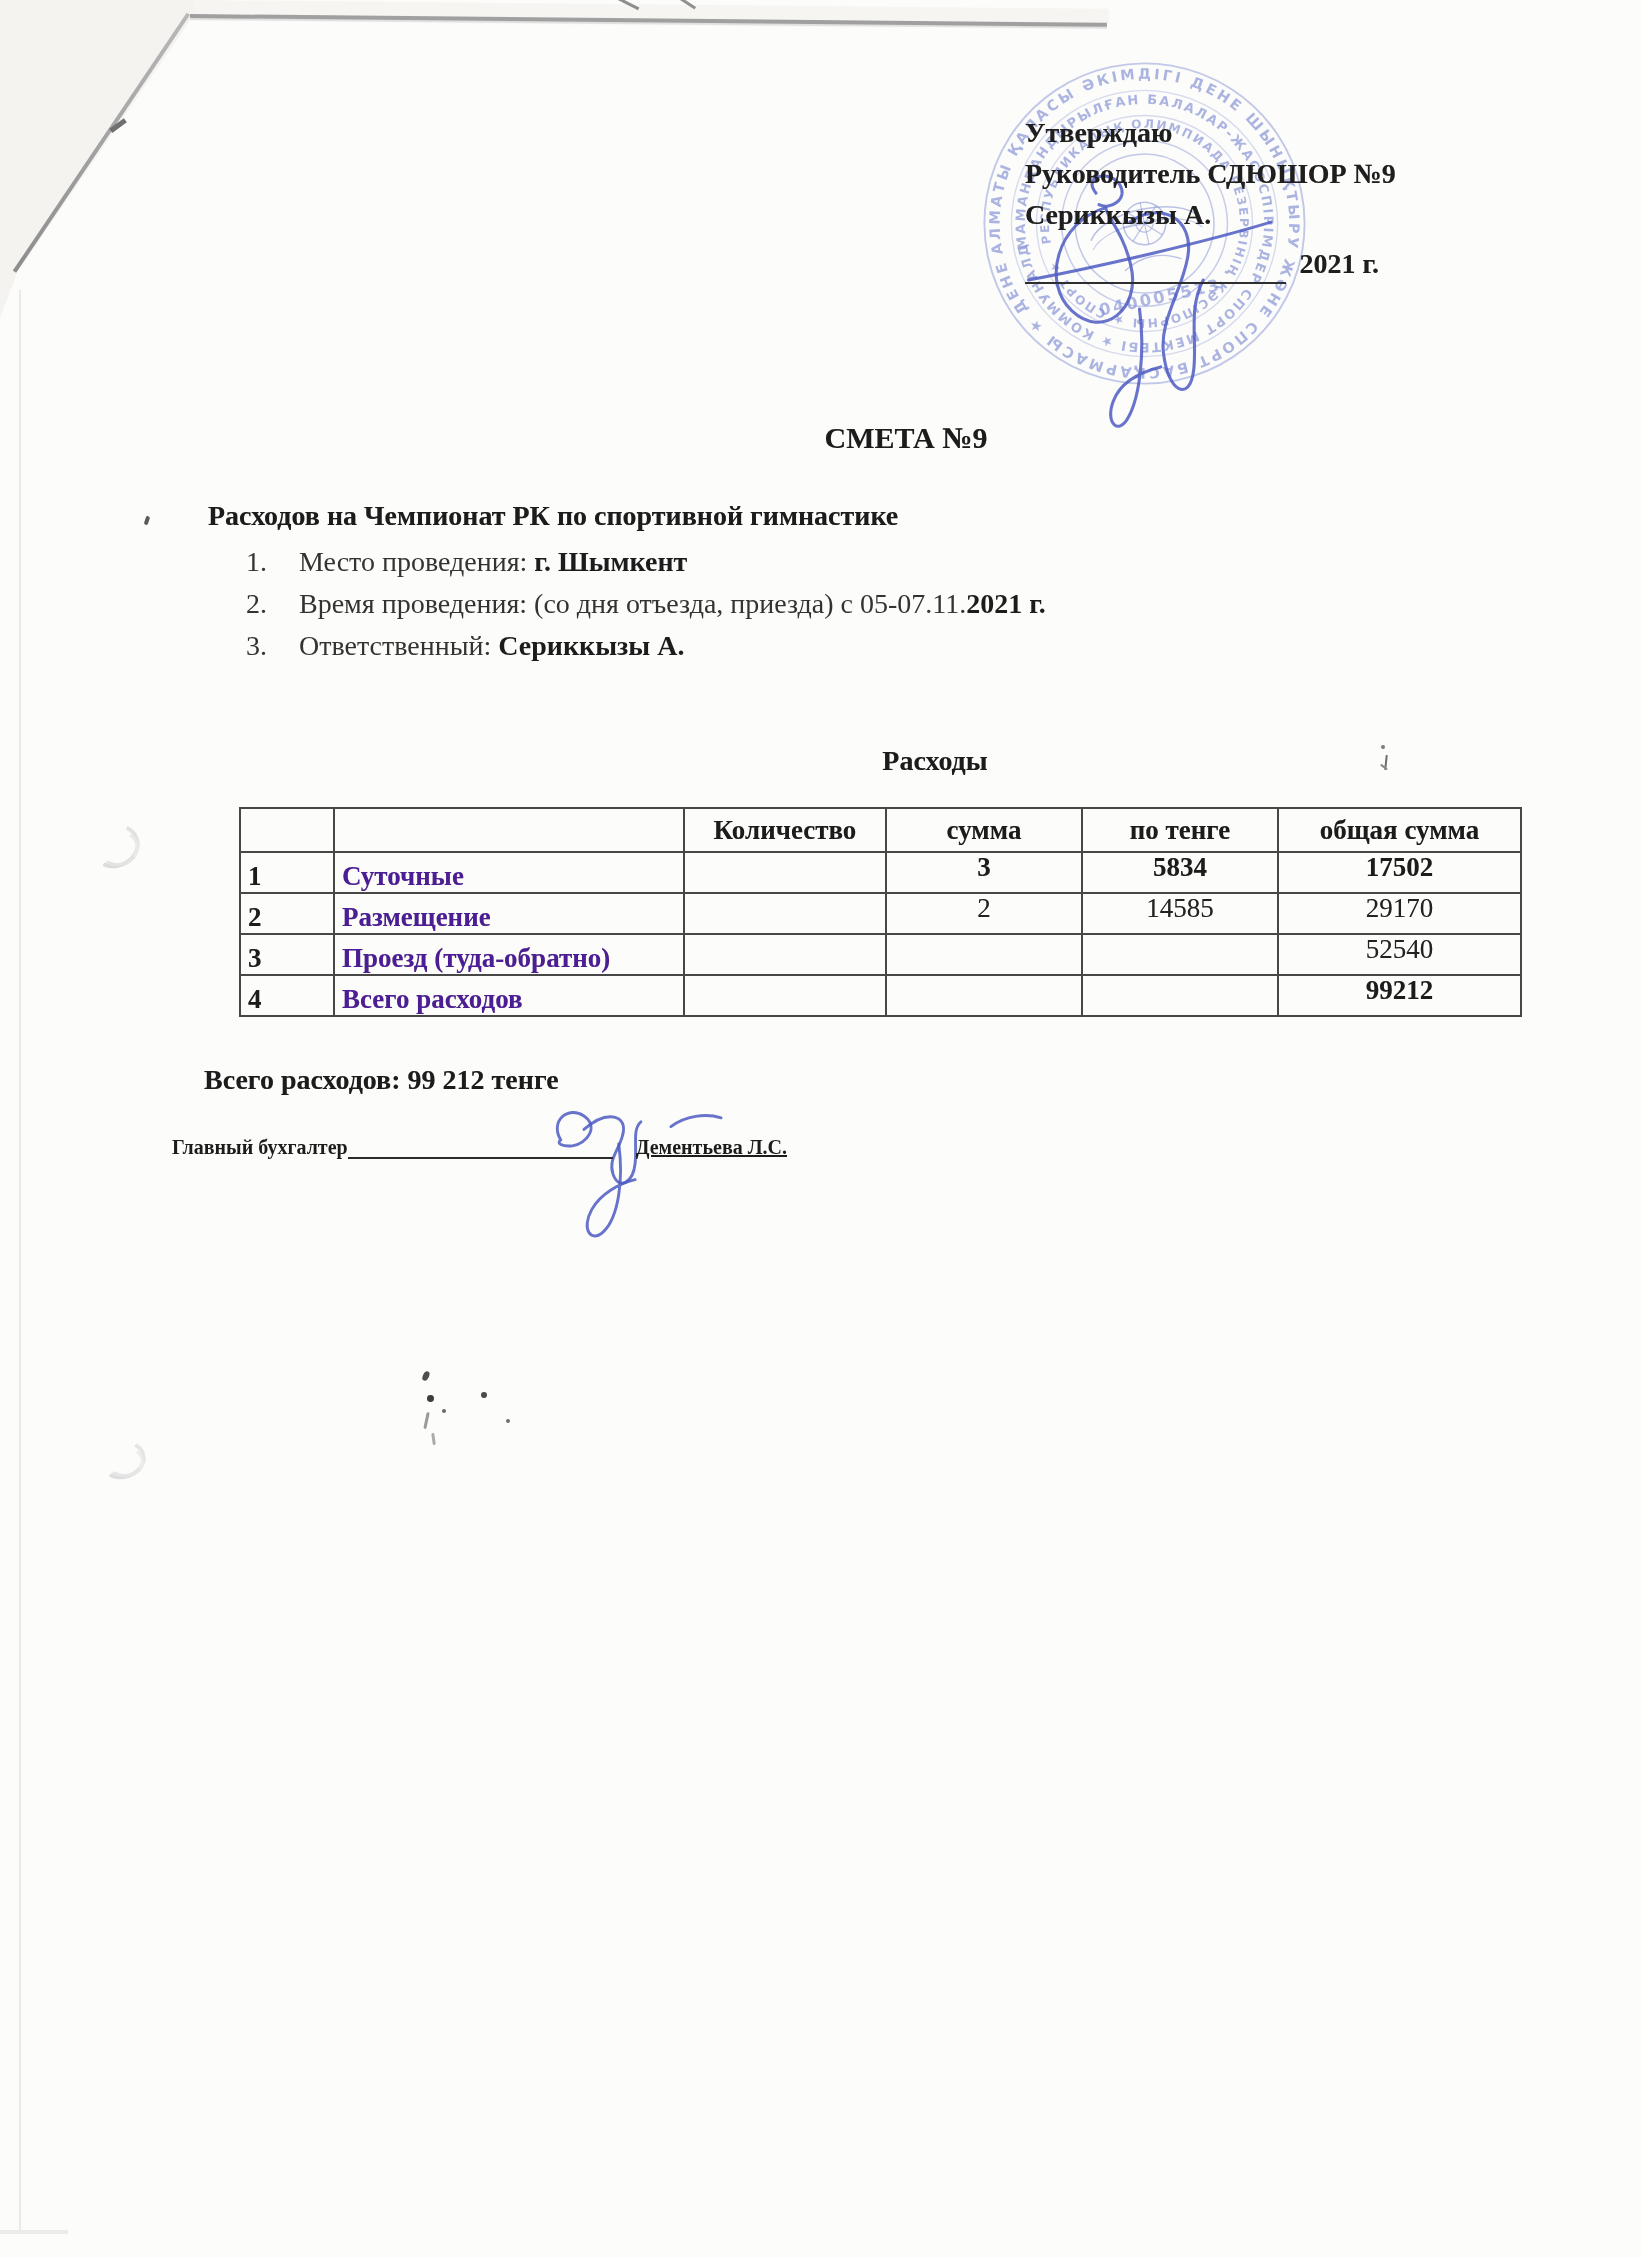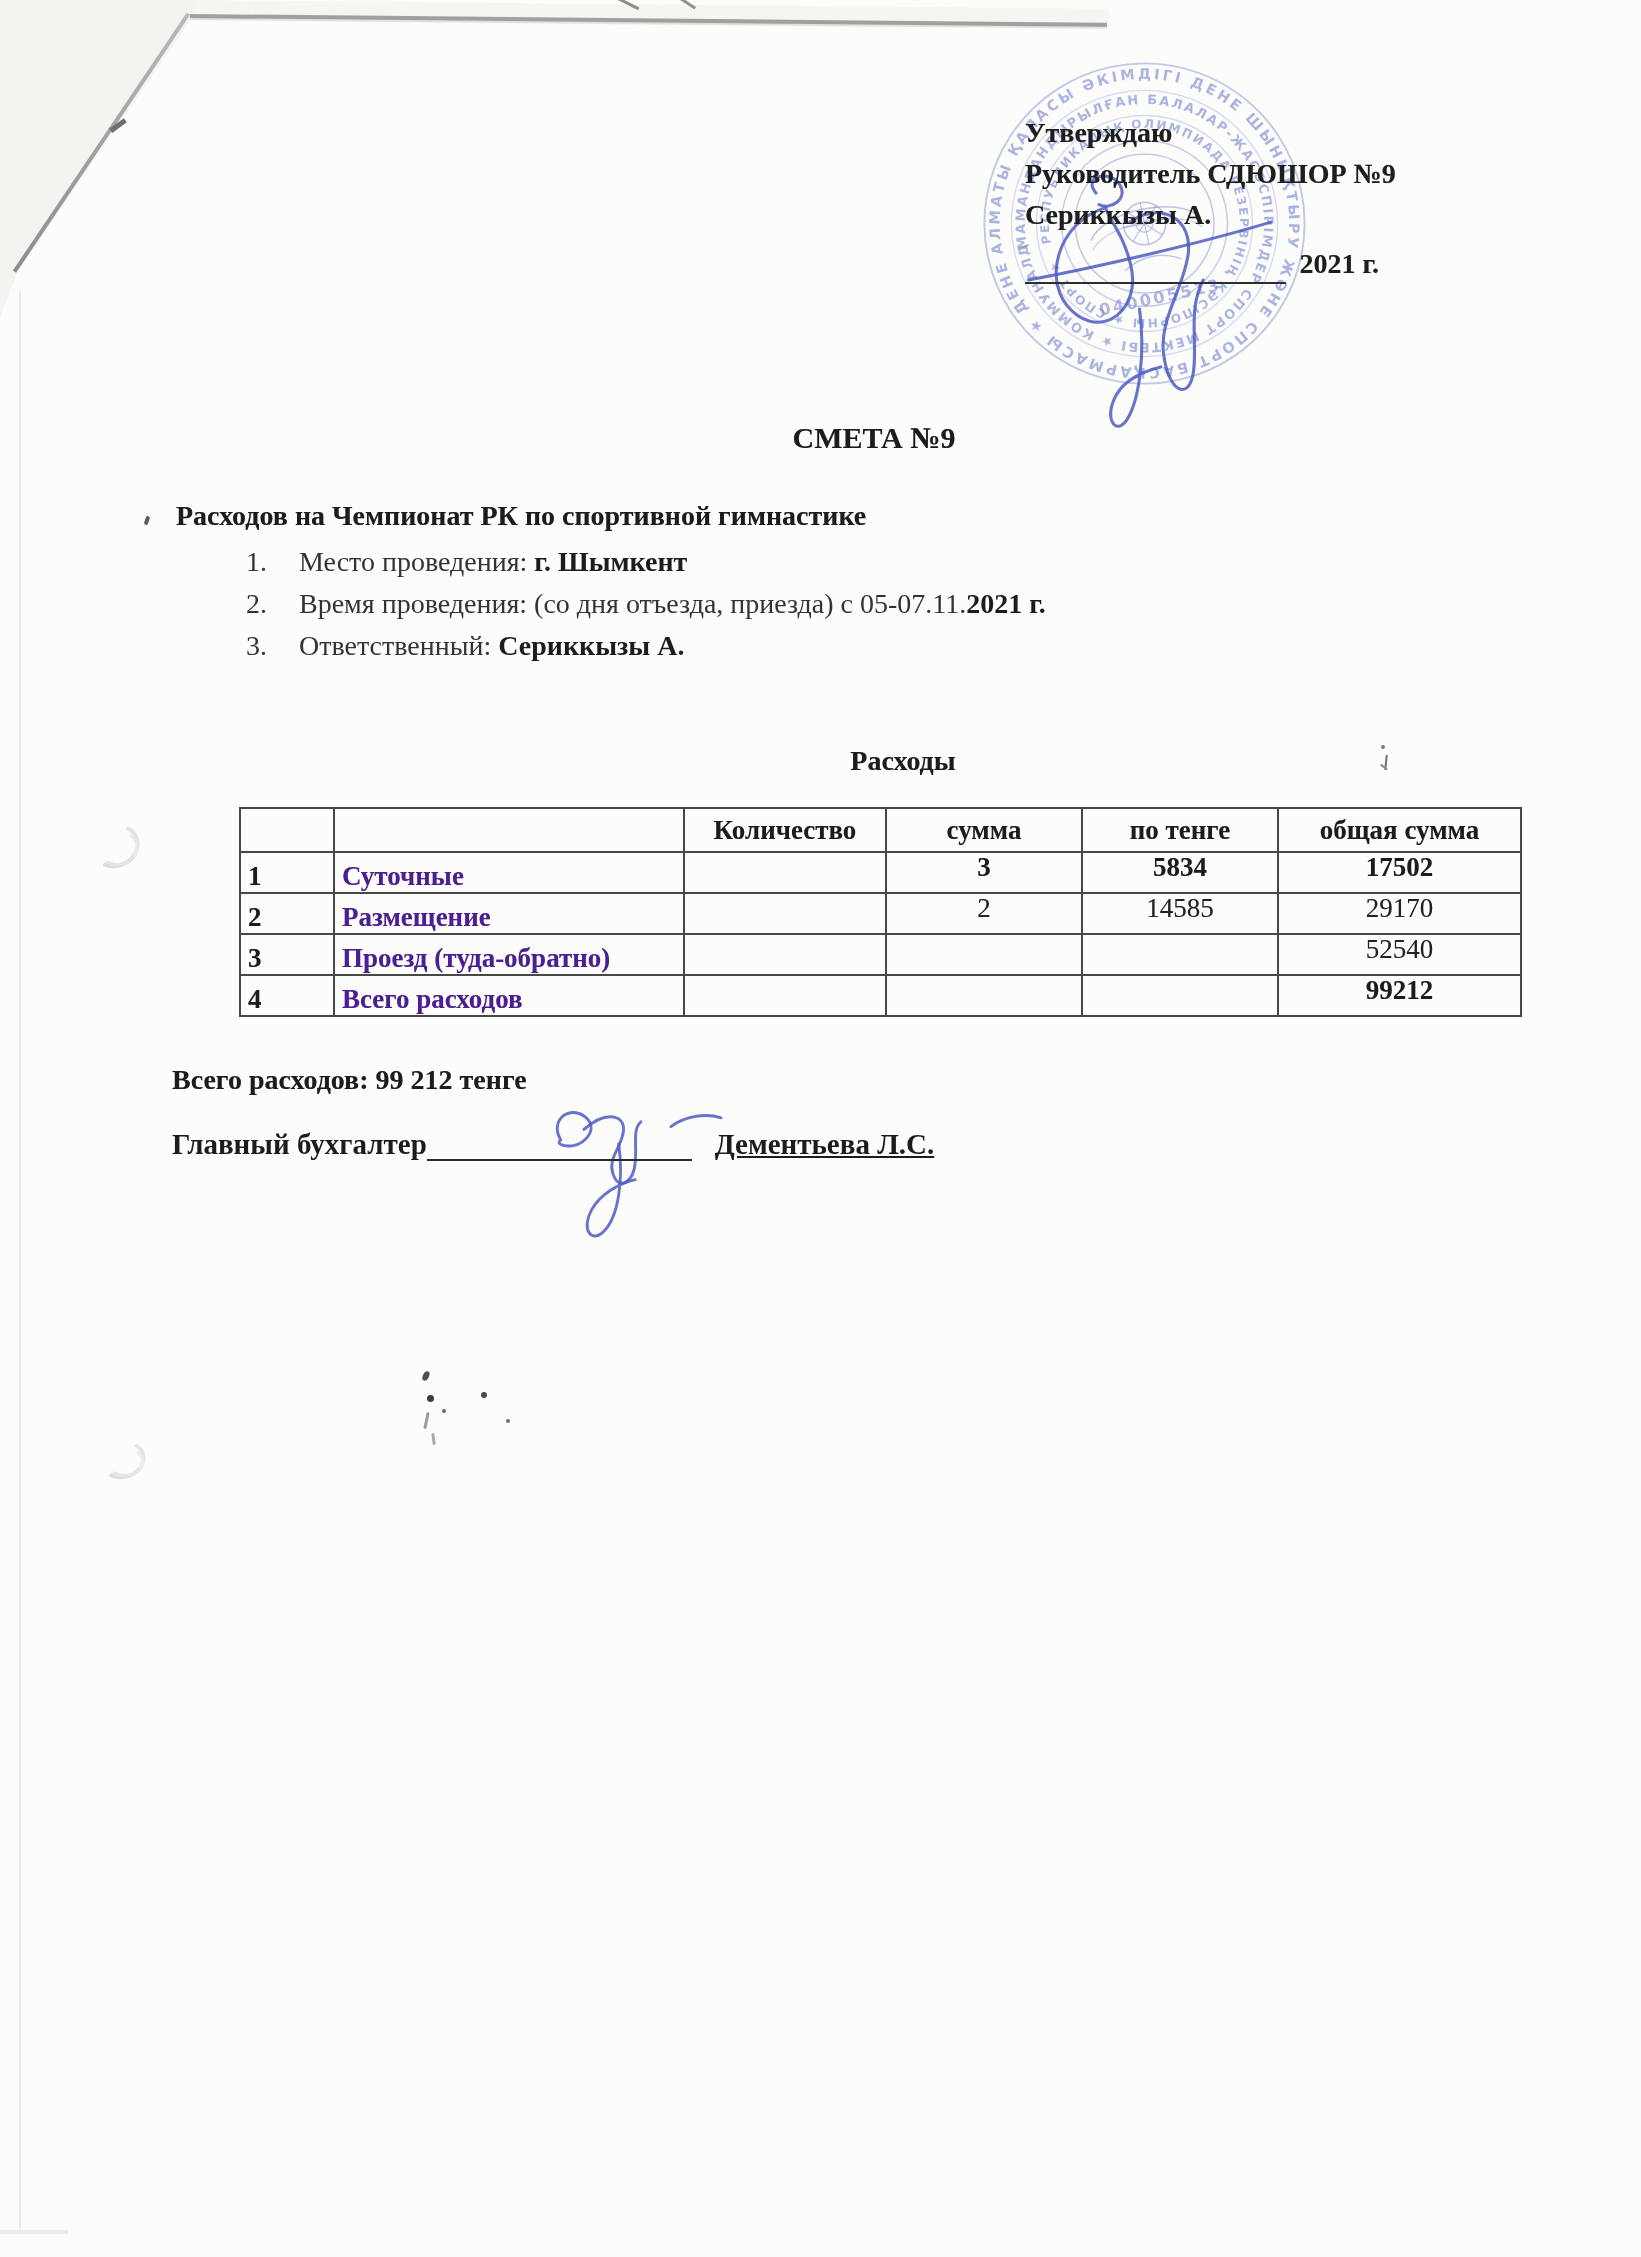--- a/index.html
+++ b/index.html
@@ -2,21 +2,21 @@
 <html><head>
 <meta charset="utf-8">
 <style>
   html,body{margin:0;padding:0;background:#ffffff;}
   .page{
     position:relative;width:1641px;height:2257px;overflow:hidden;
     background:#fcfcfa;
     font-family:"Liberation Serif","DejaVu Serif",serif;
     color:#2b2b2b;
   }
-  .t{position:absolute;white-space:nowrap;text-shadow:0 0 0.6px rgba(20,20,20,.35);}
+  .t{position:absolute;white-space:nowrap;text-shadow:0 0 0.6px rgba(20,20,20,.35);margin-left:32px;}
   .b{font-weight:bold;color:#1c1c1c;}
 
   
   .edge{position:absolute;pointer-events:none;}
   .tri-shade{left:0;top:0;width:193px;height:324px;background:#f3f1ec;
     clip-path:polygon(0 0,100% 0,100% 5%,9% 84%,0 98%);opacity:.85;}
   .top-shade{left:190px;top:0;width:919px;height:14.5px;background:#f4f2ee;opacity:.7;
     transform:rotate(.55deg);transform-origin:left top;}
   .top-line{left:190px;top:13.5px;width:917px;height:3.9px;background:#a0a0a0;
     transform:rotate(.55deg);transform-origin:left top;box-shadow:0 1.9px 1px rgba(220,220,220,.9);}
@@ -66,21 +66,21 @@
   table.exp td,table.exp th{border:2.9px solid #474747;padding:0 7px;}
   table.exp th{height:42px;font-weight:bold;text-align:center;vertical-align:middle;color:#1c1c1c;}
   table.exp td{height:39px;}
   td.cnum{vertical-align:bottom;padding-bottom:2.9px;font-weight:bold;color:#1c1c1c;padding-left:13.5px;}
   td.cname{vertical-align:bottom;padding-bottom:2.9px;font-weight:bold;color:#4c1d95;padding-left:13.5px;}
   td.v{vertical-align:top;padding-top:0;text-align:center;line-height:1.1;}
   tr.bold-row td.v{font-weight:bold;color:#1c1c1c;}
 
   
   .total-line{left:172px;top:1064px;font-size:28px;}
-  .acct{position:absolute;left:172px;top:1128px;font-size:29px;display:flex;align-items:flex-end;}
+  .acct{position:absolute;left:172px;top:1128px;font-size:20px;display:flex;align-items:flex-end;}
   .acct-blank{display:inline-block;width:265px;height:29px;border-bottom:2.9px solid #2b2b2b;}
   .acct-name{margin-left:23px;text-decoration:underline;}
 
   
   .stamp{position:absolute;left:969px;top:48px;transform:rotate(-12deg);transform-origin:center;opacity:.8;}
   .sig{position:absolute;}
   .sig-head{left:1014px;top:164px;}
   .sig-acct{left:526px;top:1086px;}
 </style>
 </head>

